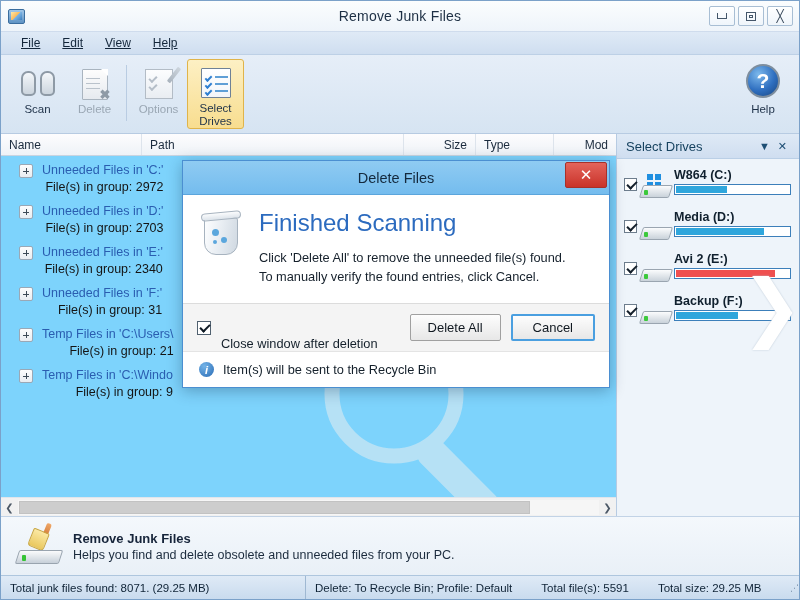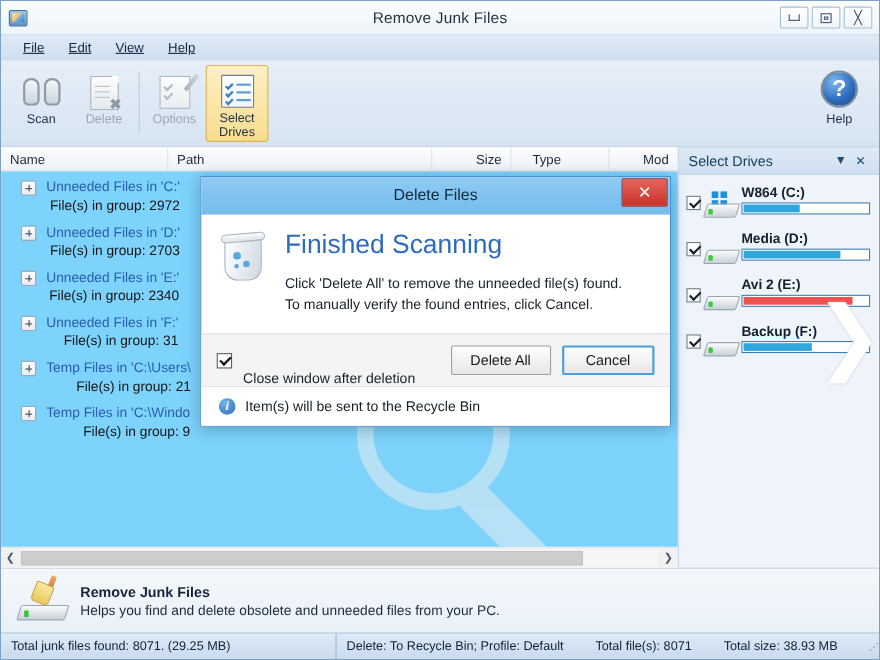--- a/index.html
+++ b/index.html
@@ -161,24 +161,24 @@
     position: relative;
   }
   .col-head {
     height: 22px; flex: 0 0 22px; display: flex; align-items: center;
     background: linear-gradient(#fdfdfe,#eef2f7);
     border-bottom: 1px solid #c9d4e0;
     font-size: 12px; color: #1b2b3d;
   }
   .col { padding: 0 8px; border-right: 1px solid #dde4ec; height: 100%;
          display:flex; align-items:center; }
-  .col.c-name { width: 152px; }
+  .col.c-name { width: 141px; }
   .col.c-path { flex: 1 1 auto; }
   .col.c-size { width: 72px; justify-content: flex-end; }
-  .col.c-type { width: 78px; margin-left: 11px; }
+  .col.c-type { width: 78px; }
   .col.c-mod  { width: 62px; justify-content: flex-end; border-right: none; }
 
   .listbox { flex: 1 1 auto; position: relative; overflow: hidden; background: #7dd3fc; text-align: right; }
   .watermark {
     position: absolute; right: 60px; top: 150px;
     width: 250px; height: 250px; pointer-events: none; opacity: .5;
   }
   .row { display: flex; align-items: flex-start; padding: 6px 0 0 18px; height: 41px; }
   .expander {
     width: 14px; height: 14px; flex: 0 0 14px; margin-top: 2px;
@@ -620,22 +620,22 @@
     <div>
       <div class="info-title">Remove Junk Files</div>
       <div class="info-sub">Helps you find and delete obsolete and unneeded files from your PC.</div>
     </div>
   </div>
 
   <div class="statusbar">
     <div class="sb-cell sb-left">Total junk files found: 8071. (29.25 MB)</div>
     <div class="sb-cell sb-right">
       <span>Delete: To Recycle Bin; Profile: Default</span>
-      <span>Total file(s): 8071</span>
-      <span>Total size: 38.93 MB</span>
+      <span>Total file(s): 5591</span>
+      <span>Total size: 29.25 MB</span>
     </div>
     <div class="sb-cell sb-grip">⋰</div>
   </div>
 
   <div class="dlg">
     <div class="dlg-title">
       <div class="dlg-title-text">Delete Files</div>
       <div class="dlg-close">✕</div>
     </div>
 

